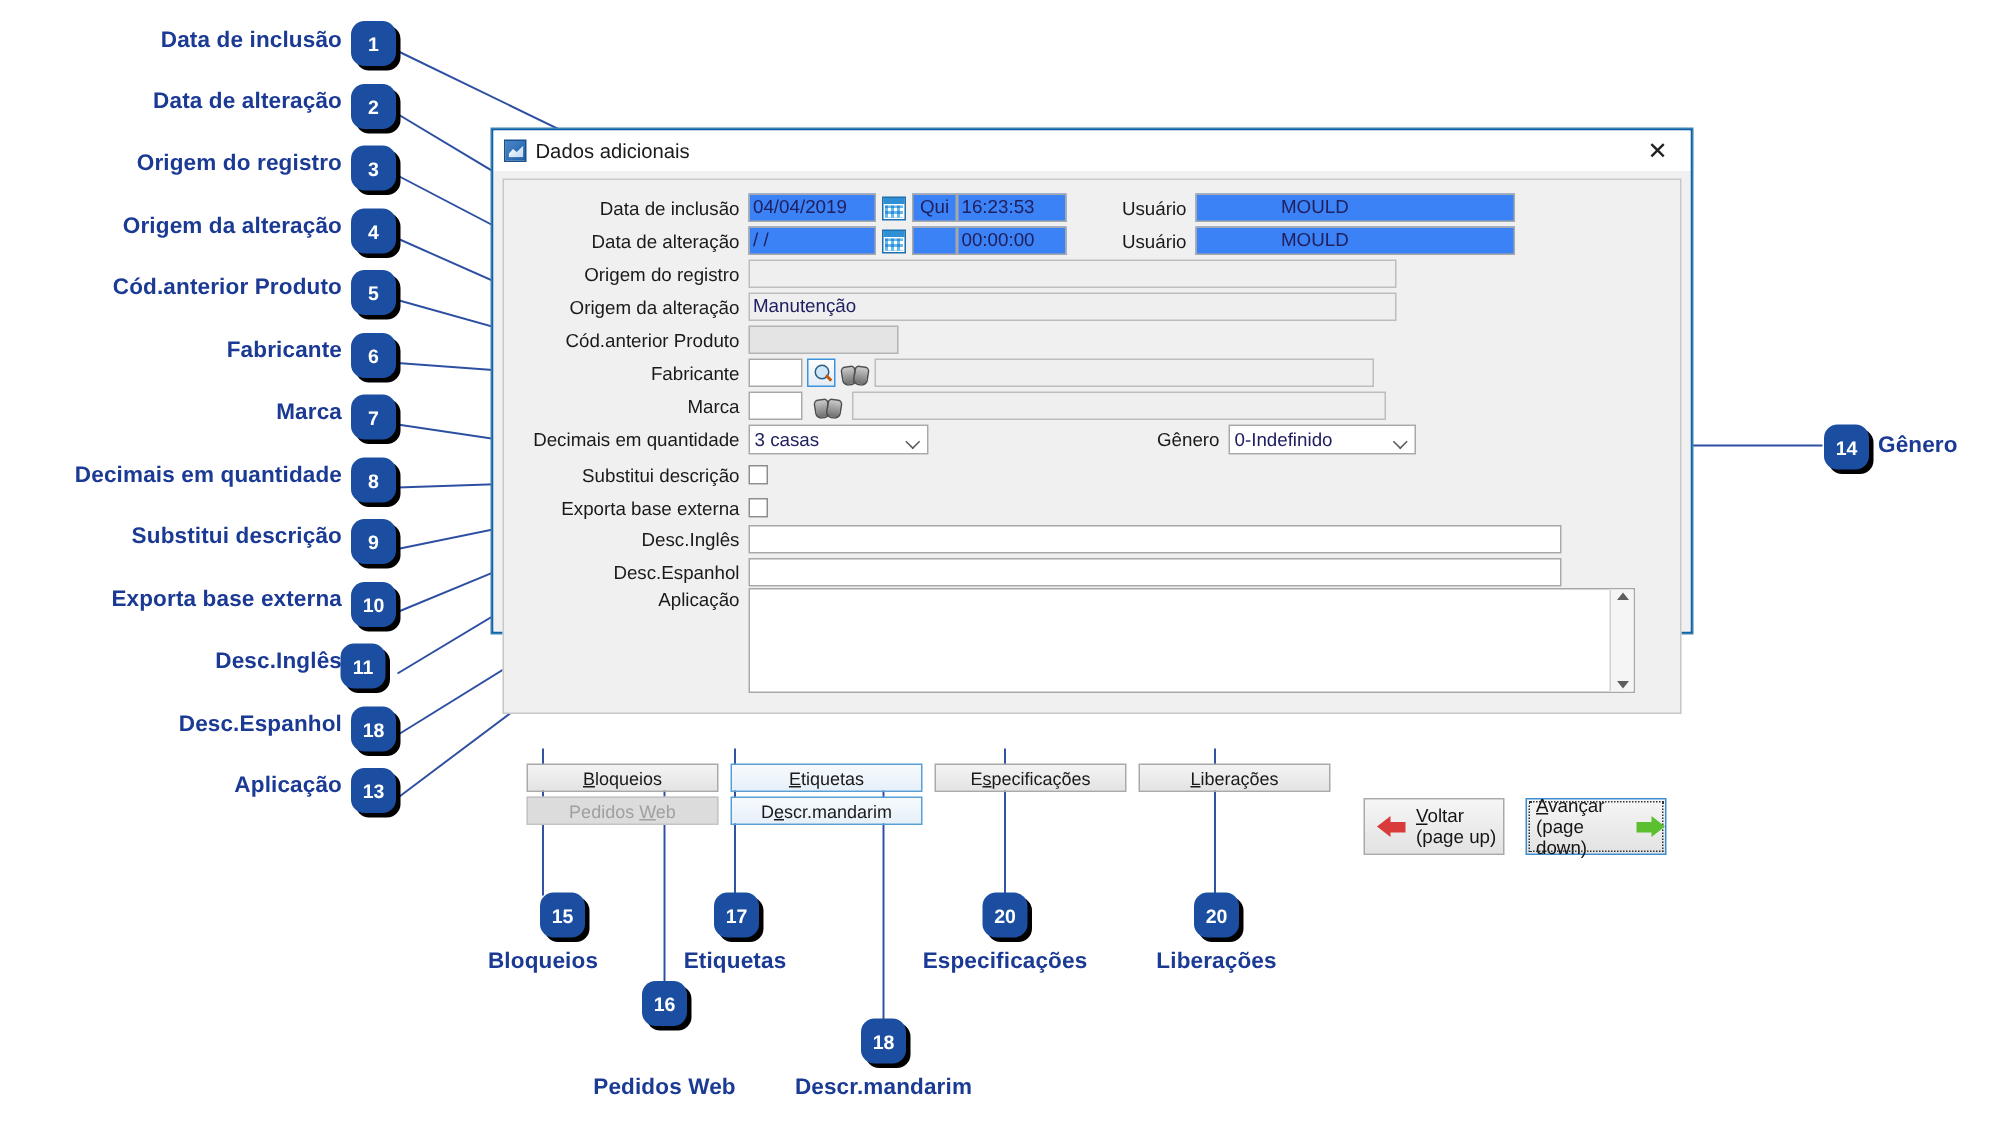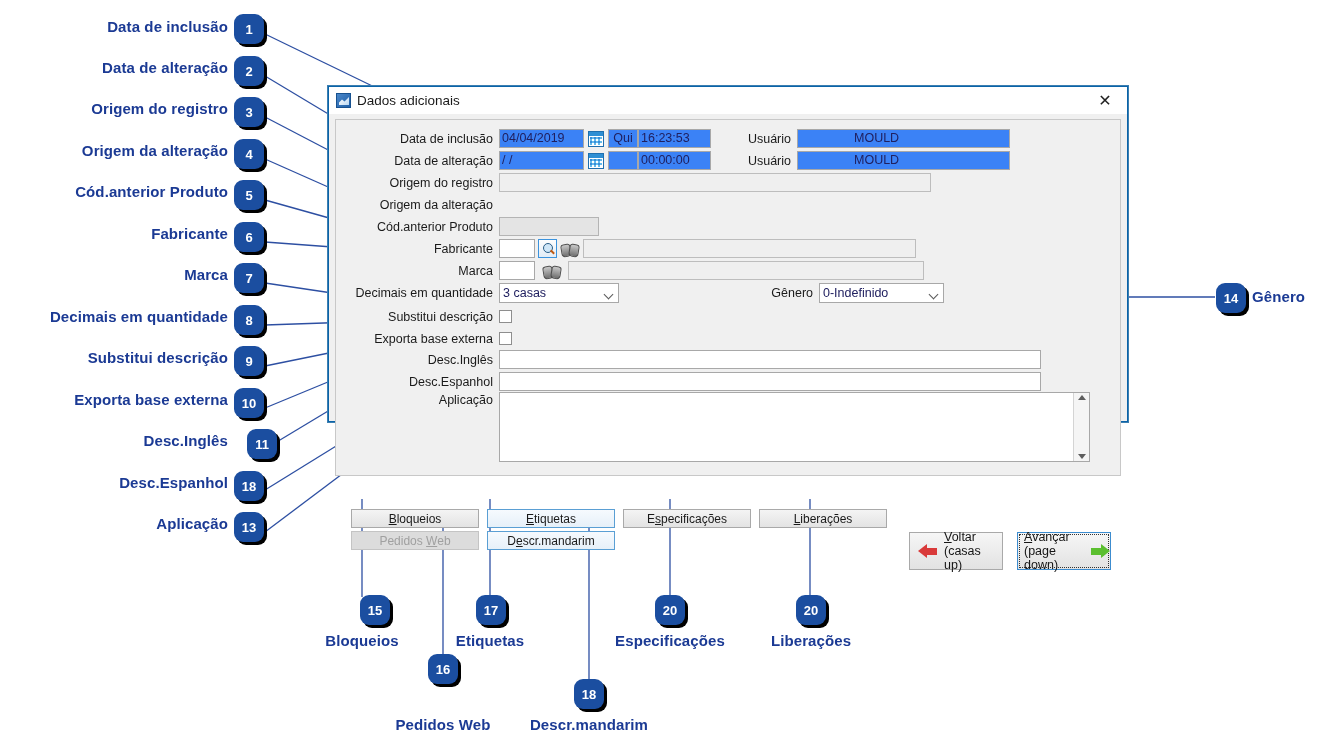--- a/index.html
+++ b/index.html
@@ -363,21 +363,21 @@
   <div class="badge" style="left:234px;top:14px">1</div>
   <div class="badge" style="left:234px;top:56px">2</div>
   <div class="badge" style="left:234px;top:97px">3</div>
   <div class="badge" style="left:234px;top:139px">4</div>
   <div class="badge" style="left:234px;top:180px">5</div>
   <div class="badge" style="left:234px;top:222px">6</div>
   <div class="badge" style="left:234px;top:263px">7</div>
   <div class="badge" style="left:234px;top:305px">8</div>
   <div class="badge" style="left:234px;top:346px">9</div>
   <div class="badge" style="left:234px;top:388px">10</div>
-  <div class="badge" style="left:247px;top:429px">11</div>
+  <div class="badge" style="left:227px;top:429px">11</div>
   <div class="badge" style="left:234px;top:471px">18</div>
   <div class="badge" style="left:234px;top:512px">13</div>
 
   <div class="badge" style="left:1216px;top:283px">14</div>
   <div class="anno-label" style="left:1252px;top:288px">Gênero</div>
 
   <div class="badge" style="left:360px;top:595px">15</div>
   <div class="anno-label" style="left:316px;top:632px;width:92px;text-align:center">Bloqueios</div>
 
   <div class="badge" style="left:428px;top:654px">16</div>
@@ -426,20 +426,21 @@
           <div class="fld ro" style="width:213px;padding-left:56px">MOULD</div>
         </div>
 
         <div class="row" style="top:52px;left:0;width:780px">
           <div class="lbl" style="width:163px">Origem do registro</div>
           <div class="fld plain" style="width:432px"></div>
         </div>
 
         <div class="row" style="top:74px;left:0;width:780px">
           <div class="lbl" style="width:163px">Origem da alteração</div>
+          <div class="fld plain" style="width:432px">Manutenção</div>
         </div>
 
         <div class="row" style="top:96px;left:0;width:780px">
           <div class="lbl" style="width:163px">Cód.anterior Produto</div>
           <div class="fld grey" style="width:100px"></div>
         </div>
 
         <div class="row" style="top:118px;left:0;width:780px">
           <div class="lbl" style="width:163px">Fabricante</div>
           <div class="fld" style="width:36px"></div>
@@ -513,21 +514,21 @@
           </div>
         <div class="btn" style="left:424px;top:0;width:128px">
             <span><u>L</u>iberações</span>
           </div>
       </div>
 
       <div class="navbtn" style="left:580px;top:418px">
         <div class="arrow-l"></div>
         <div class="txt">
           <div><u>V</u>oltar</div>
-          <div>(casas up)</div>
+          <div>(page up)</div>
         </div>
       </div>
       <div class="navbtn focus" style="left:688px;top:418px;padding-left:6px">
         <div class="txt">
           <div><u>A</u>vançar</div>
           <div>(page down)</div>
         </div>
         <div class="arrow-r"></div>
       </div>
 

